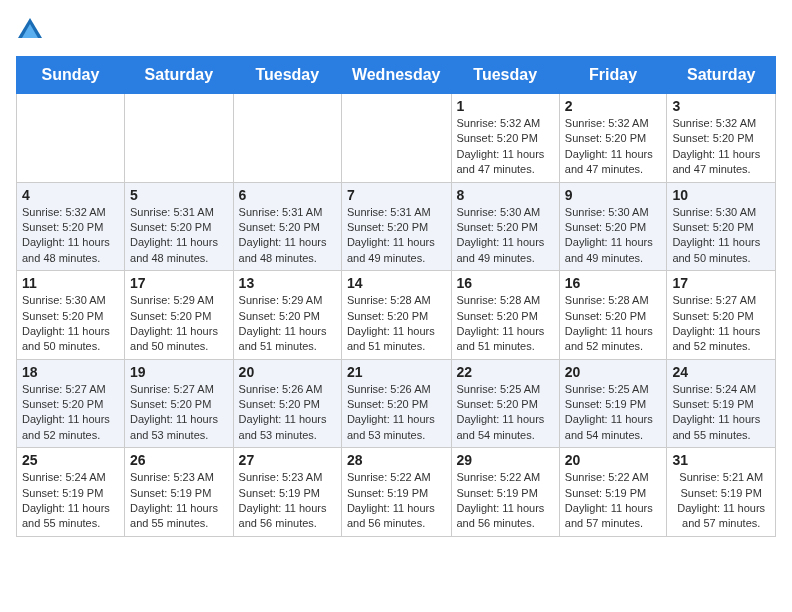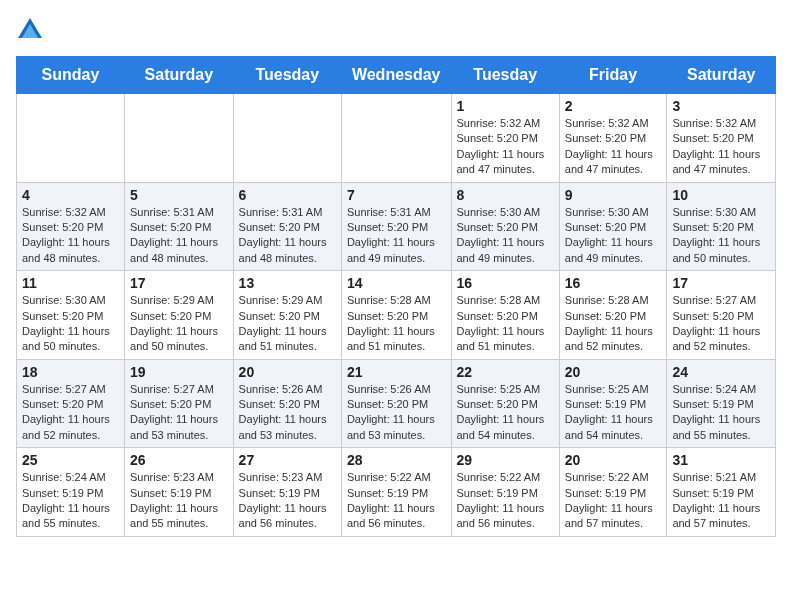--- a/index.html
+++ b/index.html
@@ -327,20 +327,20 @@
         </td>
         <td>
           <span class="day-number">20</span>
           <div class="day-info" style="white-space: pre-line;">Sunrise: 5:22 AM
 Sunset: 5:19 PM
 Daylight: 11 hours
 and 57 minutes.</div>
         </td>
         <td>
           <span class="day-number">31</span>
-          <div class="day-info" style="white-space: pre-line;">Sunrise: 5:21 AM
+          <div class="day-info" style="white-space: pre-line; text-align: center;">Sunrise: 5:21 AM
 Sunset: 5:19 PM
 Daylight: 11 hours
 and 57 minutes.</div>
         </td>
       </tr>
     </tbody>
 </table>
 
 </body></html>

